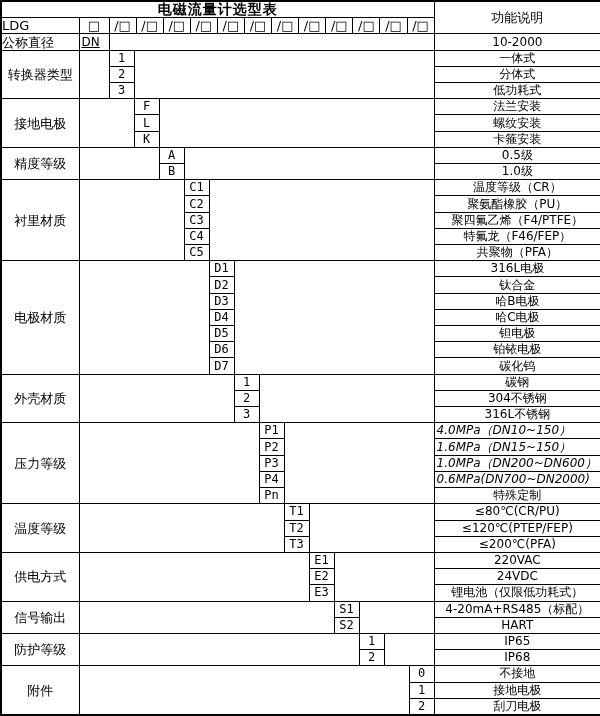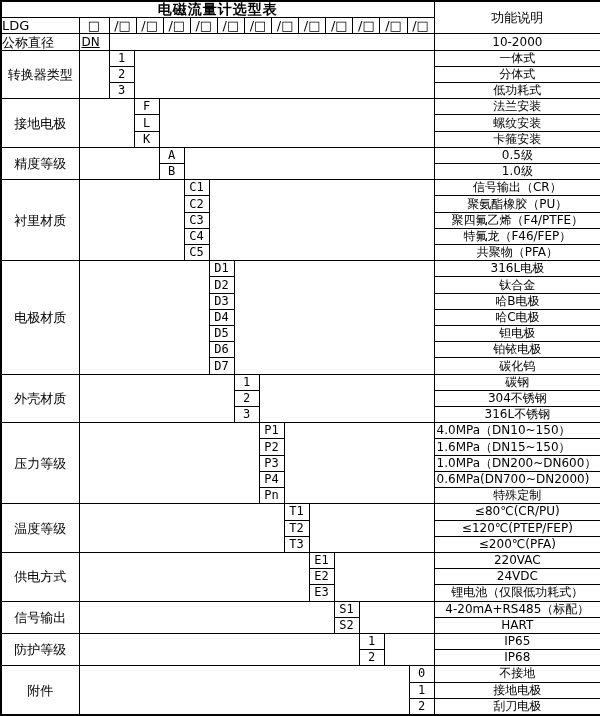--- a/index.html
+++ b/index.html
@@ -15,21 +15,21 @@
     border:1px solid #000000;
     font-size:13px; text-align:center; vertical-align:middle;
     padding:0; overflow:hidden; white-space:nowrap;
     height:15px; line-height:15px;
   }
   td.title { font-size:14px; font-weight:bold; letter-spacing:1px; }
   td.fnhdr { font-size:13px; }
   td.lbl-left { text-align:left; }
   td.code { font-size:12px; font-family:"DejaVu Sans Mono","DejaVu Sans",monospace; }
   td.fn { font-size:12px; }
-  td.fn.left { text-align:left; padding-left:2px; }
+  td.fn.left { text-align:left; padding-left:2px;font-style:italic; }
   td.dncode { text-align:left; padding-left:2px; font-size:12px;text-decoration:underline; }
   td.slots-cell { padding:0; }
   .slots { display:flex; width:100%; height:100%; align-items:stretch; }
   .slot {
     flex:1; border-right:1px solid #000000;
     display:flex; align-items:center; justify-content:center;
     font-size:13px;
   }
   .slot:last-child { border-right:none; }
   td.spacer { background:#ffffff; }
@@ -134,21 +134,21 @@
   <tr>
     <td class="code">B</td>
     <td class="fn">1.0级</td>
   </tr>
 
   <tr>
     <td rowspan="5">衬里材质</td>
     <td class="spacer" rowspan="5" colspan="4"></td>
     <td class="code">C1</td>
     <td class="spacer" rowspan="5" colspan="9"></td>
-    <td class="fn">信号输出（CR）</td>
+    <td class="fn">温度等级（CR）</td>
   </tr>
   <tr>
     <td class="code">C2</td>
     <td class="fn">聚氨酯橡胶（PU）</td>
   </tr>
   <tr>
     <td class="code">C3</td>
     <td class="fn">聚四氟乙烯（F4/PTFE）</td>
   </tr>
   <tr>

